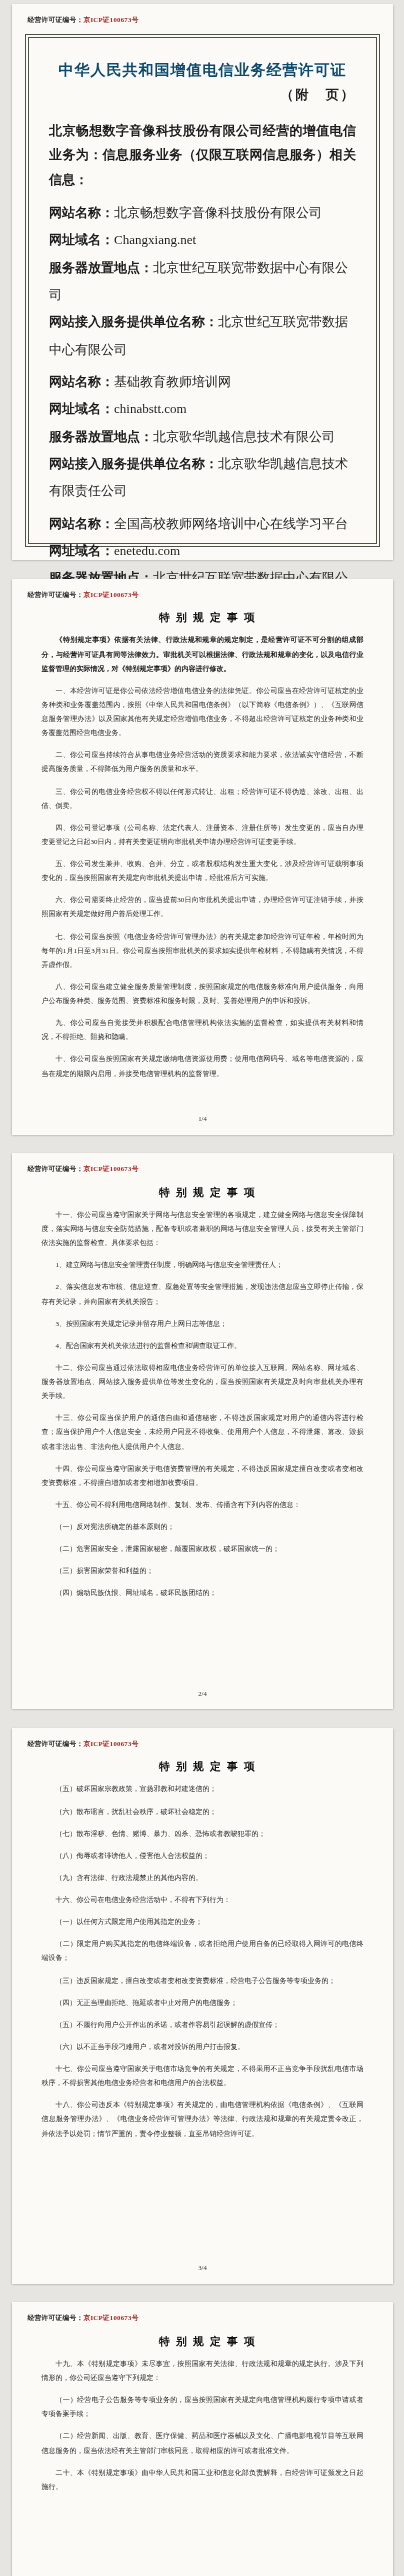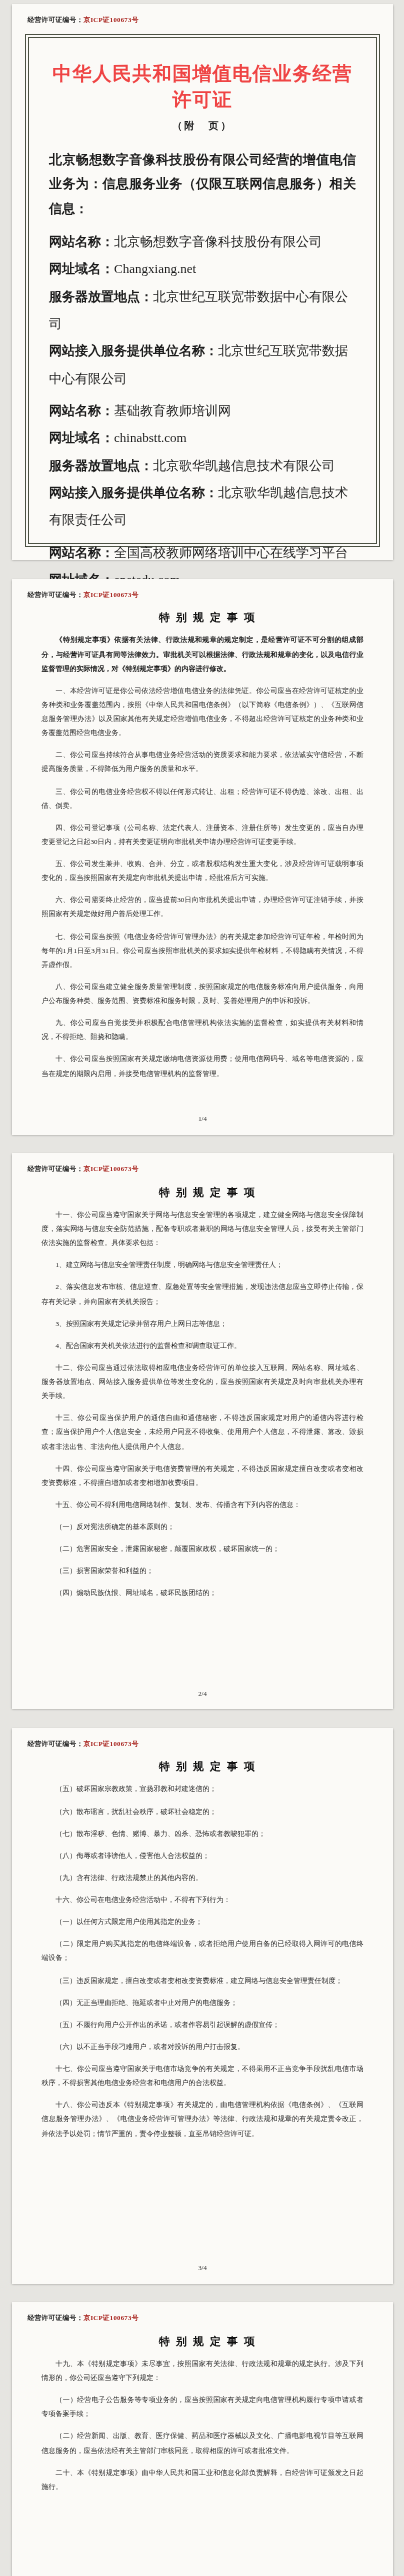--- a/index.html
+++ b/index.html
@@ -38,28 +38,28 @@
   }
   .cert-inner{
     border:0.5px solid #4c5244;
     height:100%;
     box-sizing:border-box;
     padding:23px 19.6px;
   }
   .cert-title{
     margin:0;
     text-align:center;
-    font-size:19px;
+    font-size:15px;
     font-weight:700;
     letter-spacing:1px;
-    color:#ef4444;
+    color:#0c4a6e;
   }
   .cert-subtitle{
-    text-align:center;
-    font-size:10px;
+    text-align:right;
+    font-size:13px;
     font-weight:700;
     margin-top:6.2px;
     letter-spacing:2.1px;
   }
   .cert-intro{
     margin:14.4px 0 6.2px 0;
     font-size:13px;
     font-weight:700;
     line-height:1.9;
     text-align:justify;
@@ -184,21 +184,21 @@
   <h2 class="pv-title">特别规定事项</h2>
   <div class="pv-body">
       <p class="para sub">（五）破坏国家宗教政策，宣扬邪教和封建迷信的；</p>
       <p class="para sub">（六）散布谣言，扰乱社会秩序，破坏社会稳定的；</p>
       <p class="para sub">（七）散布淫秽、色情、赌博、暴力、凶杀、恐怖或者教唆犯罪的；</p>
       <p class="para sub">（八）侮辱或者诽谤他人，侵害他人合法权益的；</p>
       <p class="para sub">（九）含有法律、行政法规禁止的其他内容的。</p>
       <p class="para item">十六、你公司在电信业务经营活动中，不得有下列行为：</p>
       <p class="para sub">（一）以任何方式限定用户使用其指定的业务；</p>
       <p class="para sub">（二）限定用户购买其指定的电信终端设备，或者拒绝用户使用自备的已经取得入网许可的电信终端设备；</p>
-      <p class="para sub">（三）违反国家规定，擅自改变或者变相改变资费标准，建立网络与信息安全管理责任制度；</p>
+      <p class="para sub">（三）违反国家规定，擅自改变或者变相改变资费标准，经营电子公告服务等专项业务的；</p>
       <p class="para sub">（四）无正当理由拒绝、拖延或者中止对用户的电信服务；</p>
       <p class="para sub">（五）不履行向用户公开作出的承诺，或者作容易引起误解的虚假宣传；</p>
       <p class="para sub">（六）以不正当手段刁难用户，或者对投诉的用户打击报复。</p>
       <p class="para item">十七、你公司应当遵守国家关于电信市场竞争的有关规定，不得采用不正当竞争手段扰乱电信市场秩序，不得损害其他电信业务经营者和电信用户的合法权益。</p>
       <p class="para item">十八、你公司违反本《特别规定事项》有关规定的，由电信管理机构依据《电信条例》、《互联网信息服务管理办法》、《电信业务经营许可管理办法》等法律、行政法规和规章的有关规定责令改正，并依法予以处罚；情节严重的，责令停业整顿，直至吊销经营许可证。</p>
     </div>
   <div class="page-no">3/4</div>
 </section>
 
 <section class="sheet">

